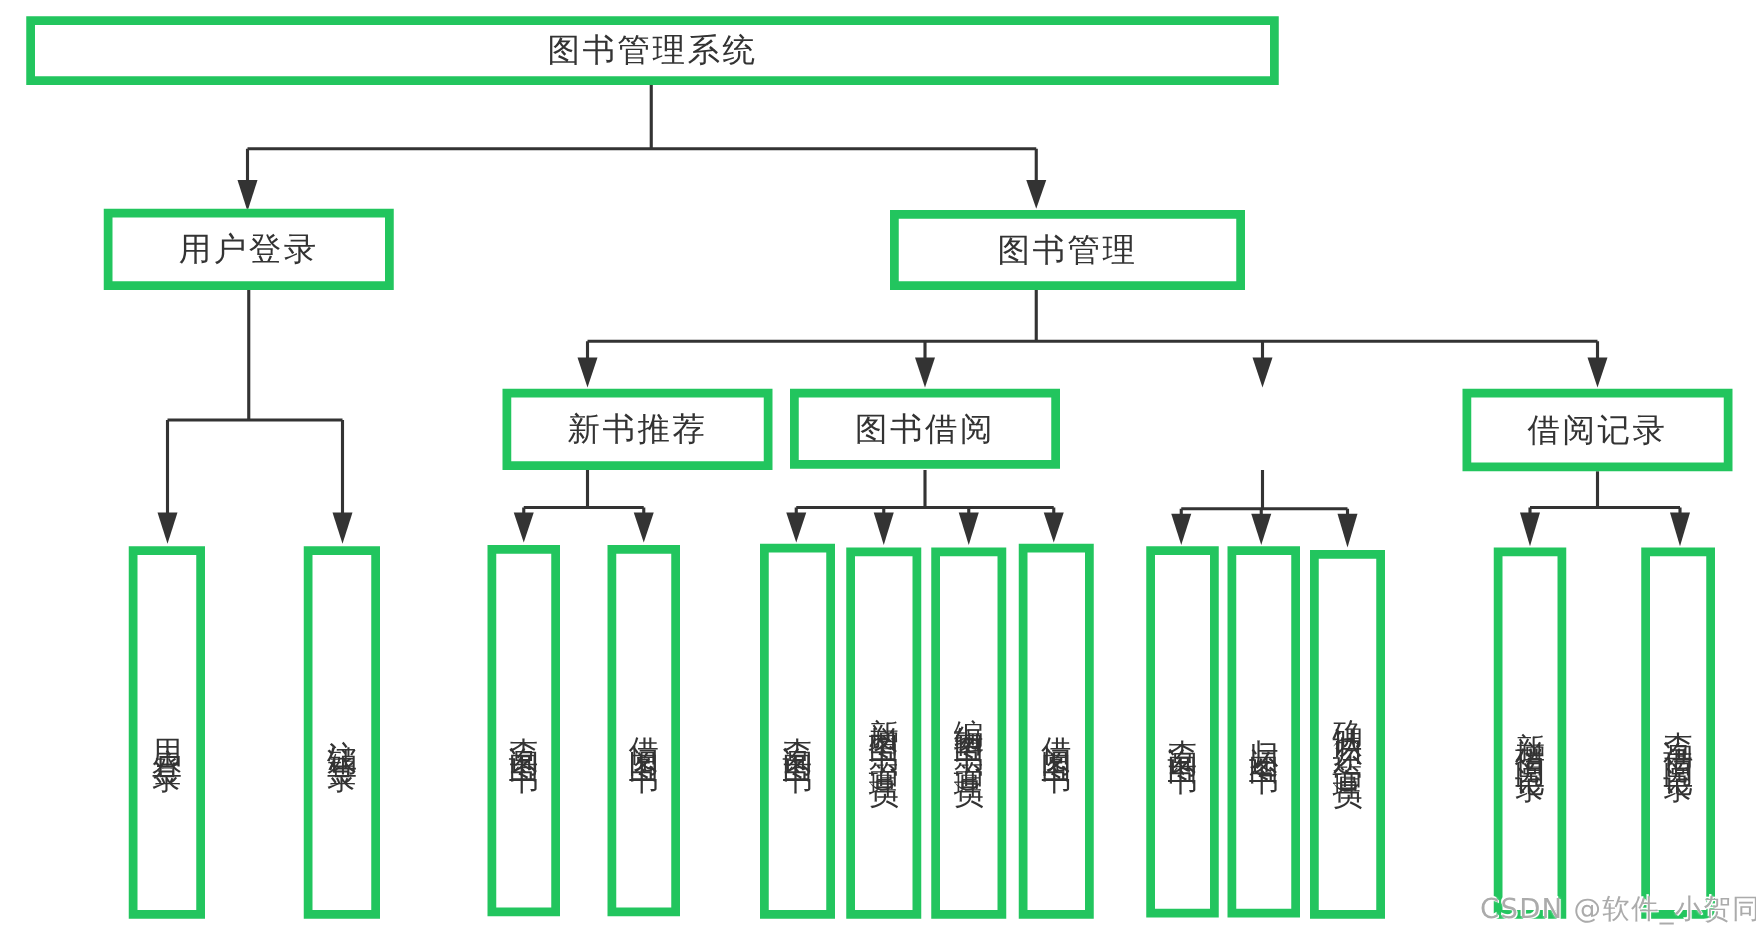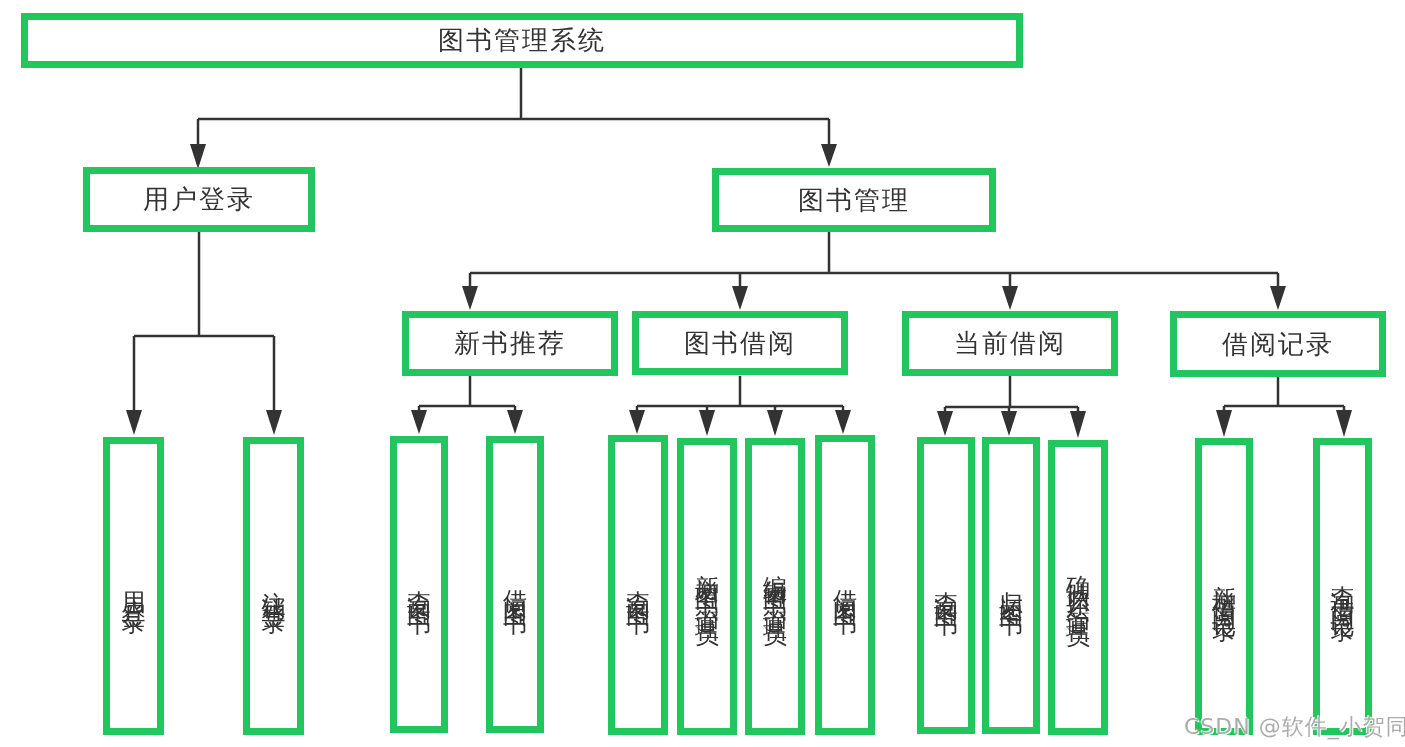--- a/index.html
+++ b/index.html
@@ -159,23 +159,20 @@
   <div class="node hbox" style="left:712px; top:168px; width:284px; height:64px;">
     <span>图书管理</span>
   </div>
 
   <div class="node hbox" style="left:362px; top:311px; width:216px; height:65px;margin-left:40px;">
     <span>新书推荐</span>
   </div>
   <div class="node hbox" style="left:632px; top:311px; width:216px; height:64px;">
     <span>图书借阅</span>
   </div>
-  <div class="node hbox" style="left:902px; top:311px; width:216px; height:65px;">
-    <span>当前借阅</span>
-  </div>
   <div class="node hbox" style="left:1170px; top:311px; width:216px; height:66px;font-family:Liberation Mono, monospace;">
     <span>借阅记录</span>
   </div>
 
   <div class="node vbox" style="left:103px; top:437px; width:61px; height:298px;">
     <span class="vtext">用户登录</span>
   </div>
   <div class="node vbox" style="left:243px; top:437px; width:61px; height:298px;">
     <span class="vtext">注销登录</span>
   </div>

